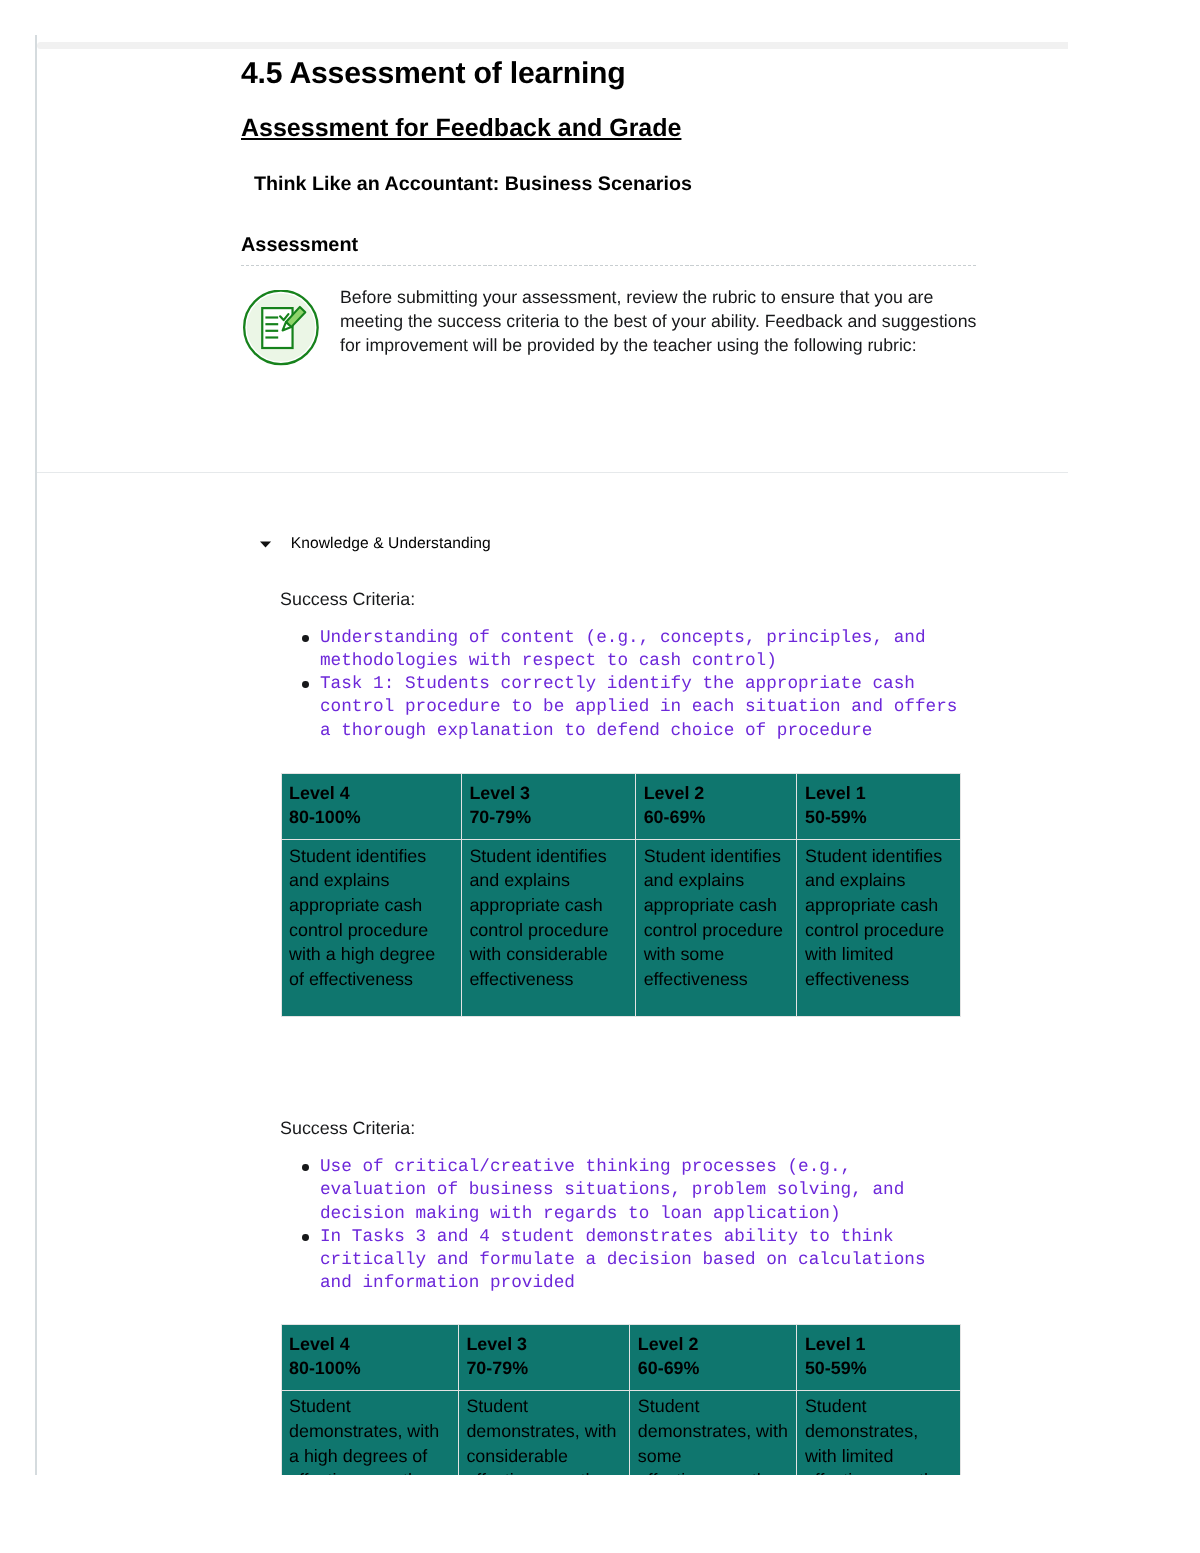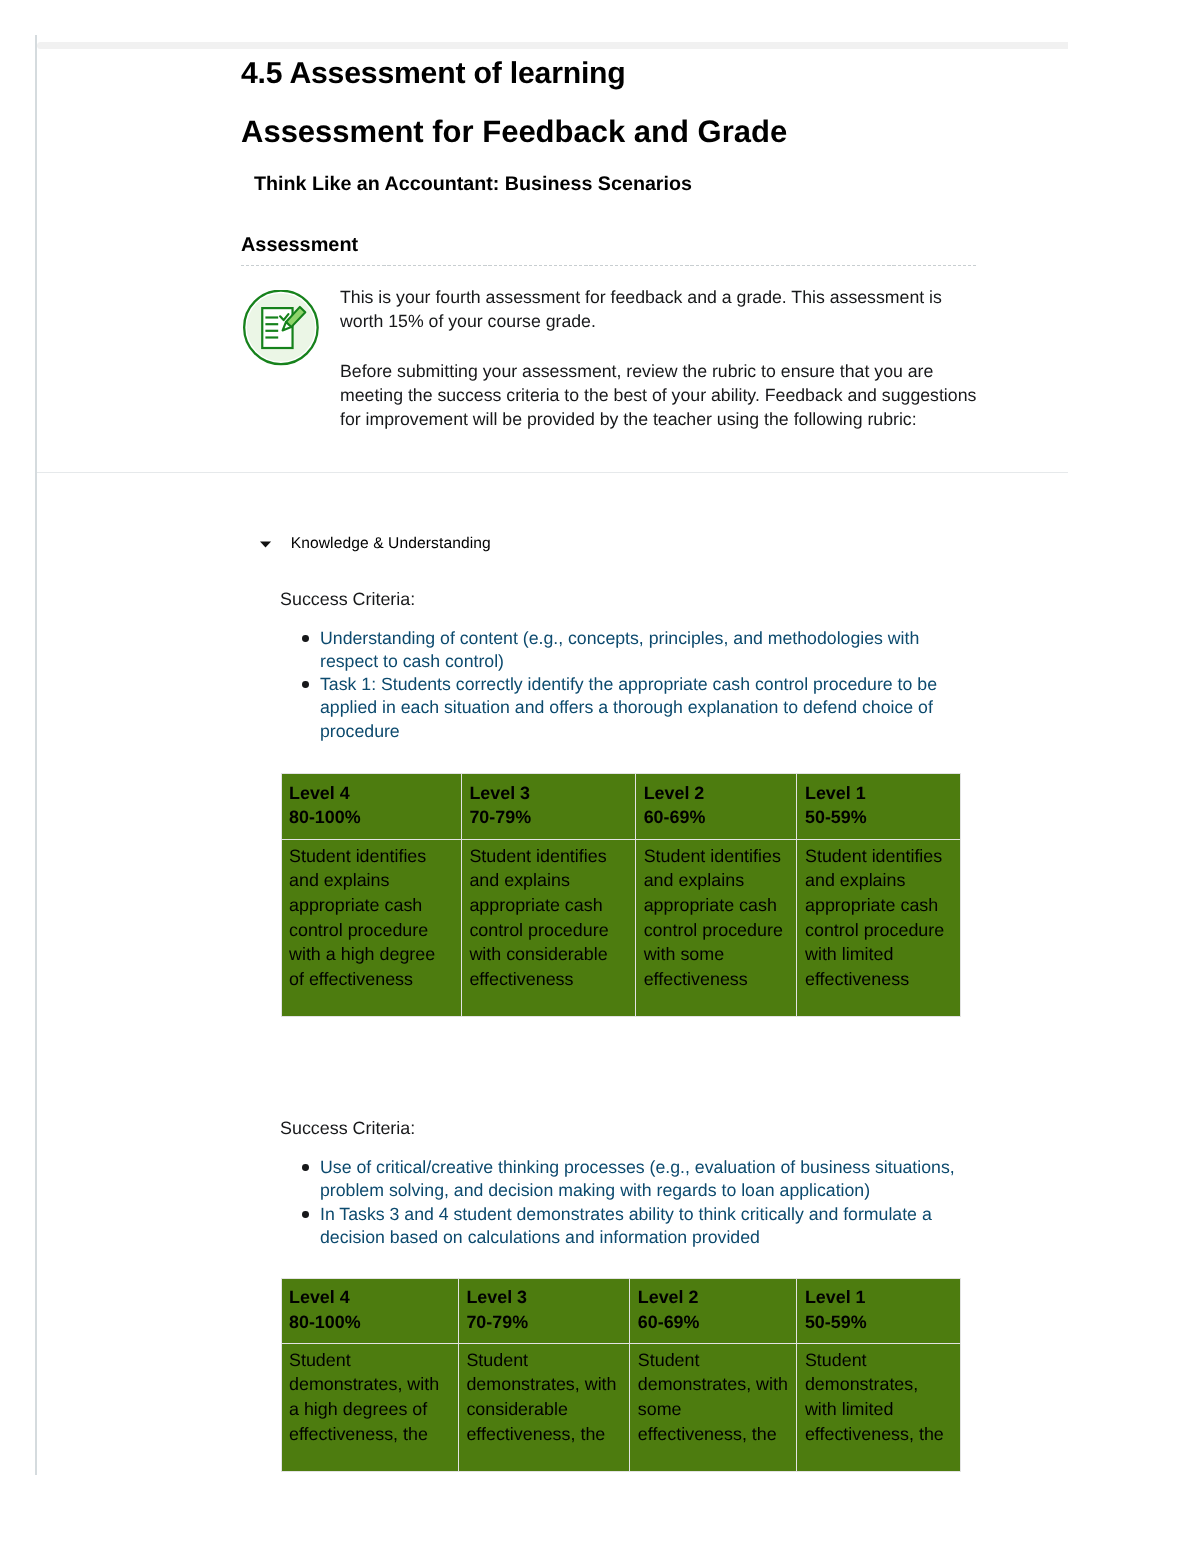--- a/index.html
+++ b/index.html
@@ -14,43 +14,43 @@
   
   .frame-left{position:absolute;left:34.8px;top:34.7px;width:2.5px;height:1440.3px;background:#d5dbde;}
 
   
   .topbar{position:absolute;left:37.3px;top:41.8px;width:1127.5px;height:7px;background:#f1f1f1;border-radius:3.5px;}
 
   
   .divider{position:absolute;left:37.3px;top:472.3px;width:1127.5px;height:1.1px;background:#e6e9eb;}
 
   h1.title{font-size:30.2px;font-weight:bold;line-height:1.2;margin:0;position:absolute;left:241px;top:56px;letter-spacing:-0.2px;}
-  h2.subtitle{font-size:31px;font-weight:bold;line-height:1.2;margin:0;position:absolute;left:241px;top:113px;}
+  h2.subtitle{font-size:25px;font-weight:bold;line-height:1.2;margin:0;position:absolute;left:241px;top:113px;text-decoration:underline;}
   h3.subsubtitle{font-size:19.7px;font-weight:bold;line-height:1.2;margin:13px;position:absolute;left:241px;top:160px;}
   h4.sectionlabel{font-size:19.9px;font-weight:bold;line-height:1.2;margin:0;position:absolute;left:241px;top:234px;}
 
   .dashrule{position:absolute;left:241px;top:264.7px;width:737px;height:1.3px;background:repeating-linear-gradient(to right,#c8ced1 0,#c8ced1 3.1px,rgba(0,0,0,0) 3.1px,rgba(0,0,0,0) 5.05px);}
 
   .intro{position:absolute;left:241px;top:284.6px;width:740px;}
   .intro-icon{position:absolute;left:2px;top:5px;width:76px;height:76px;}
   .intro-text{margin-left:99px;font-size:17.72px;line-height:24.2px;color:#17181a;width:640px;}
   .intro-text p{margin:0 0 25.5px 0;}
   .intro-text p:last-child{margin-bottom:0;}
 
   .accordion{position:absolute;left:260px;}
   .acc-head{display:flex;align-items:center;}
   .caret{width:16px;height:16px;margin-right:14.7px;display:block;}
   .acc-title{font-size:15.6px;font-weight:normal;letter-spacing:0.1px;}
   .acc-body{margin-top:34px;margin-left:20px;}
   .crit-label{font-size:17.9px;line-height:24px;color:#17181a;}
-  ul.crit{margin:16px 0 0 0;padding:0;list-style:none;font-size:17.72px;line-height:23.3px;color:#0c4a6e;width:685px;}
+  ul.crit{margin:16px 0 0 0;padding:0;list-style:none;font-size:17.72px;line-height:23.3px;color:#6d28d9;width:685px;font-family:Liberation Mono, monospace;}
   ul.crit li{margin:0;padding-left:40px;position:relative;}
   ul.crit li::before{content:"";position:absolute;left:21.9px;top:8.4px;width:6.8px;height:6.8px;border-radius:50%;background:#17181a;}
 
-  table.rubric{border-collapse:collapse;table-layout:fixed;margin-left:0.5px;background:#4d7c0f;}
+  table.rubric{border-collapse:collapse;table-layout:fixed;margin-left:0.5px;background:#0f766e;}
   table.rubric th,table.rubric td{border:1px solid #e3e3e3;vertical-align:top;text-align:left;font-weight:normal;}
   table.rubric th{font-weight:bold;font-size:17.9px;line-height:24.3px;padding:6.6px 7.5px 9.5px 7.5px;}
   table.rubric td{font-size:17.9px;line-height:24.7px;padding:3.4px 7.5px 24px 7.5px;}
 </style>
 </head>
 <body>
 
 <div class="page">
 <div class="viewport">
 
@@ -77,21 +77,20 @@
           <line x1="22.4" y1="47.5" x2="35.2" y2="47.5"></line>
         </g>
         <path d="M37.1 26.3 L40.6 30.1 L45.4 24.1" fill="none" stroke="#15821b" stroke-width="2.2" stroke-linecap="round" stroke-linejoin="round"></path>
         <g>
           <path d="M56.9 16.9 L62.3 22.2 L48.2 37.1 L43.0 32.0 Z" fill="#8fd46a" stroke="#15821b" stroke-width="2.1" stroke-linejoin="round"></path>
           <path d="M43.0 32.0 L48.2 37.1 L39.6 40.4 Z" fill="#ffffff" stroke="#15821b" stroke-width="2.1" stroke-linejoin="round"></path>
         </g>
       </svg>
     </span>
     <div class="intro-text">
-      <p>This is your fourth assessment for feedback and a grade. This assessment is worth 15% of your course grade.</p>
       <p>Before submitting your assessment, review the rubric to ensure that you are meeting the success criteria to the best of your ability. Feedback and suggestions for improvement will be provided by the teacher using the following rubric:</p>
     </div>
   </div>
 
   <div id="accordions">
         <div class="accordion" style="top: 534.5px;">
           <div class="acc-head">
             <span>
               <svg class="caret" viewBox="0 0 16 16" aria-hidden="true">
                 <path d="M-0.1 5.5 L11.1 5.5 L5.5 11.5 Z" fill="#111"></path>

